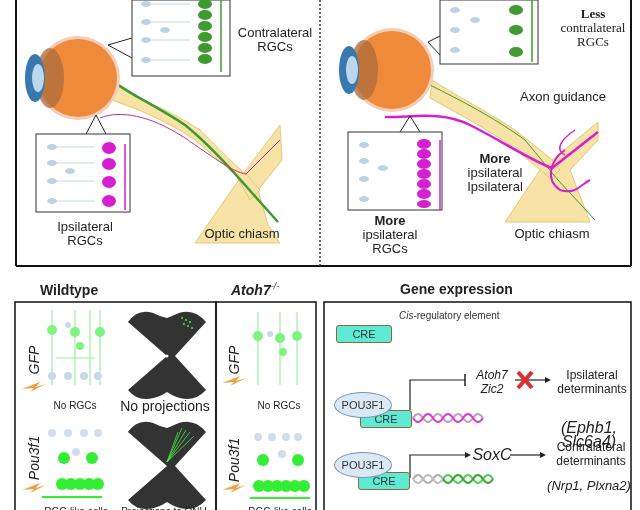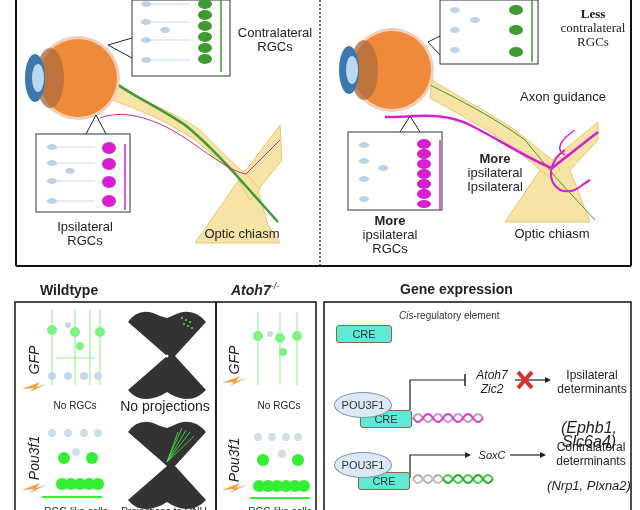--- a/index.html
+++ b/index.html
@@ -367,18 +367,18 @@
 <div class="abs txt i" style="left:470px; top:368px; width:44px; font-size:12px;">
   <div>Atoh7</div>
   <div>Zic2</div>
 </div>
 <div class="abs txt" style="left:552px; top:368px; width:80px; font-size:12px;">
   <div>Ipsilateral</div>
   <div>determinants</div>
 </div>
 <div class="abs txt i" style="left:544px; top:421px; width:90px; font-size:16px;">(Ephb1, Slc6a4)</div>
 
-<div class="abs txt i" style="left:472px; top:448px; width:40px; font-size:11px;">SoxC</div>
+<div class="abs txt i" style="left:472px; top:448px; width:40px; font-size:16px;">SoxC</div>
 <div class="abs txt" style="left:548px; top:440px; width:86px; font-size:12px;">
   <div>Contralateral</div>
   <div>determinants</div>
 </div>
 <div class="abs txt i" style="left:544px; top:479px; width:90px; font-size:13px;">(Nrp1, Plxna2)</div>
 
 </body></html>

